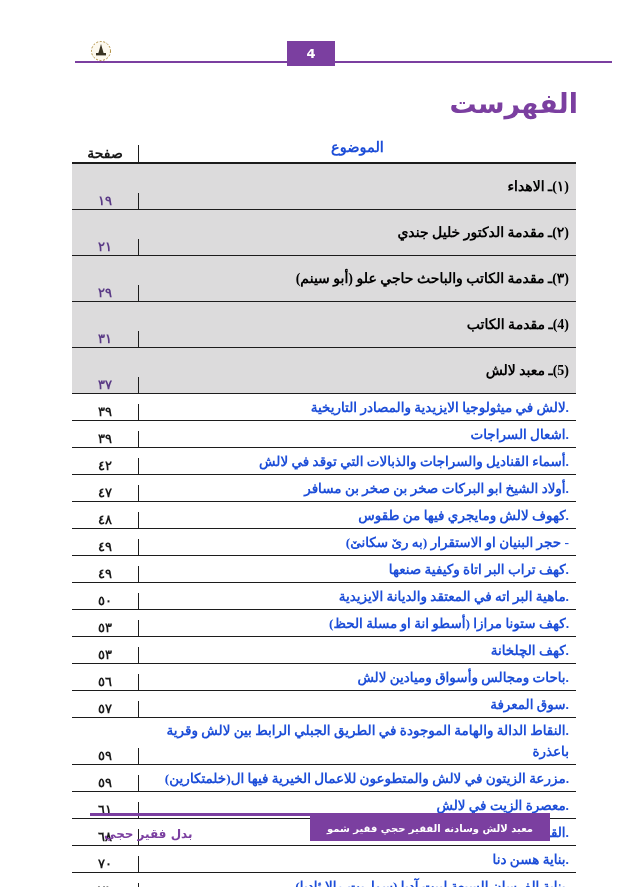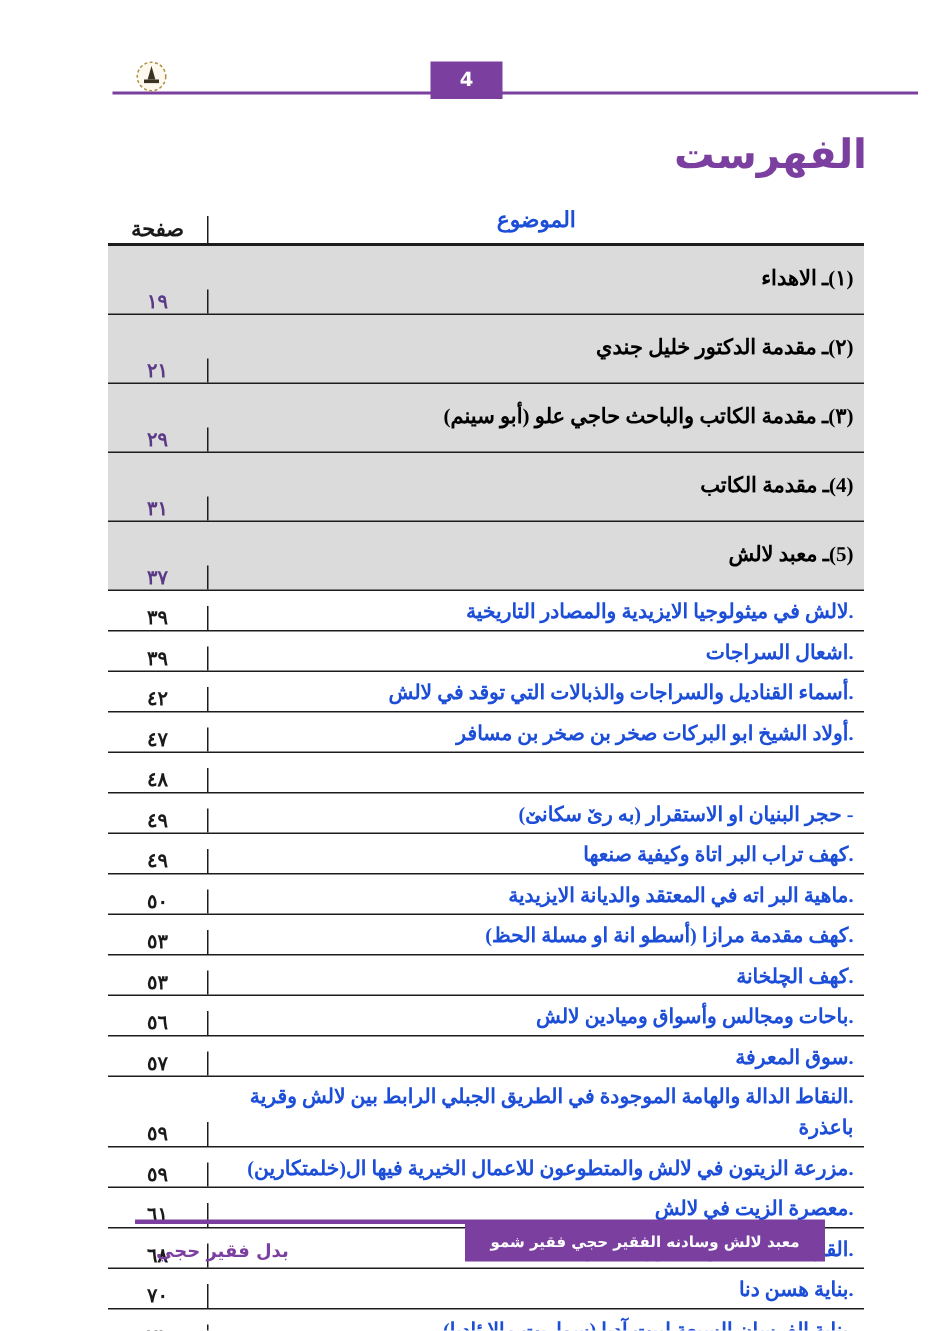--- a/index.html
+++ b/index.html
@@ -138,36 +138,37 @@
       <div class="trow">
         <div class="pcell">٤٢</div>
         <div class="tcell">.أسماء القناديل والسراجات والذبالات التي توقد في لالش</div>
       </div>
       <div class="trow">
         <div class="pcell">٤٧</div>
         <div class="tcell">.أولاد الشيخ ابو البركات صخر بن صخر بن مسافر</div>
       </div>
       <div class="trow">
         <div class="pcell">٤٨</div>
+        <div class="tcell">.كهوف لالش ومايجري فيها من طقوس</div>
       </div>
       <div class="trow">
         <div class="pcell">٤٩</div>
         <div class="tcell">- حجر البنيان او الاستقرار (به رێ سكانێ)</div>
       </div>
       <div class="trow">
         <div class="pcell">٤٩</div>
         <div class="tcell">.كهف تراب البر اتاة وكيفية صنعها</div>
       </div>
       <div class="trow">
         <div class="pcell">٥٠</div>
         <div class="tcell">.ماهية البر اته في المعتقد والديانة الايزيدية</div>
       </div>
       <div class="trow">
         <div class="pcell">٥٣</div>
-        <div class="tcell">.كهف مقدمة مرازا (أسطو انة او مسلة الحظ)</div>
+        <div class="tcell">.كهف ستونا مرازا (أسطو انة او مسلة الحظ)</div>
       </div>
       <div class="trow">
         <div class="pcell">٥٣</div>
         <div class="tcell">.كهف الچلخانة</div>
       </div>
       <div class="trow">
         <div class="pcell">٥٦</div>
         <div class="tcell">.باحات ومجالس وأسواق وميادين لالش</div>
       </div>
       <div class="trow">

